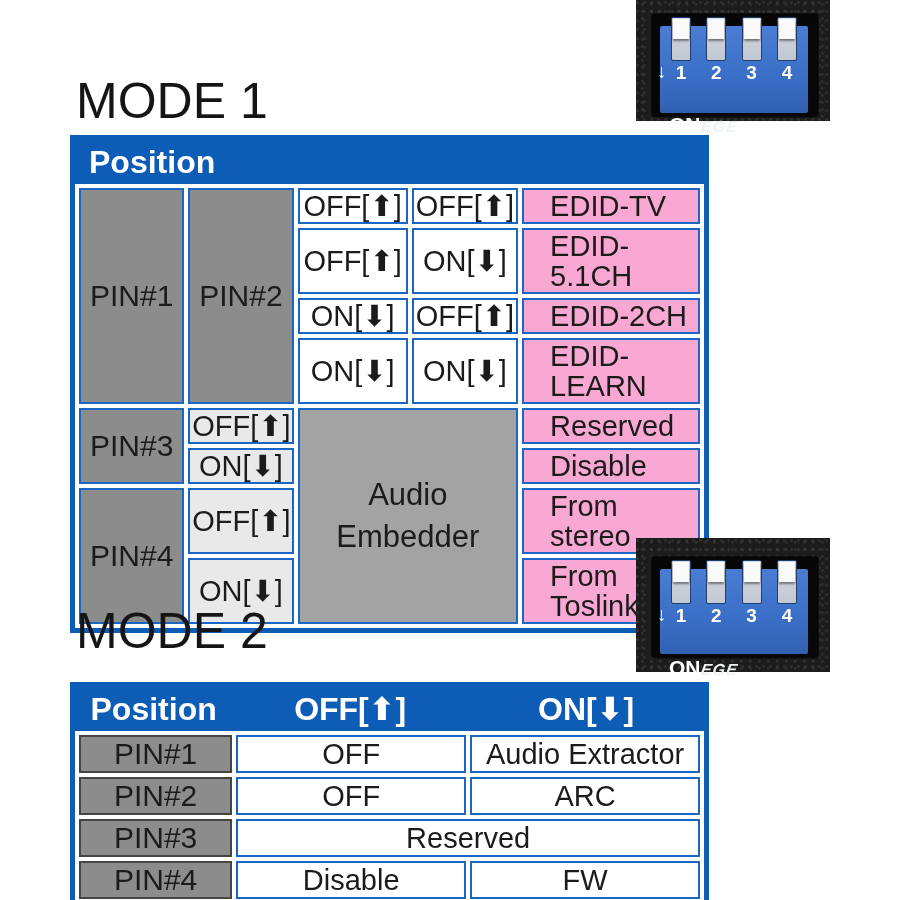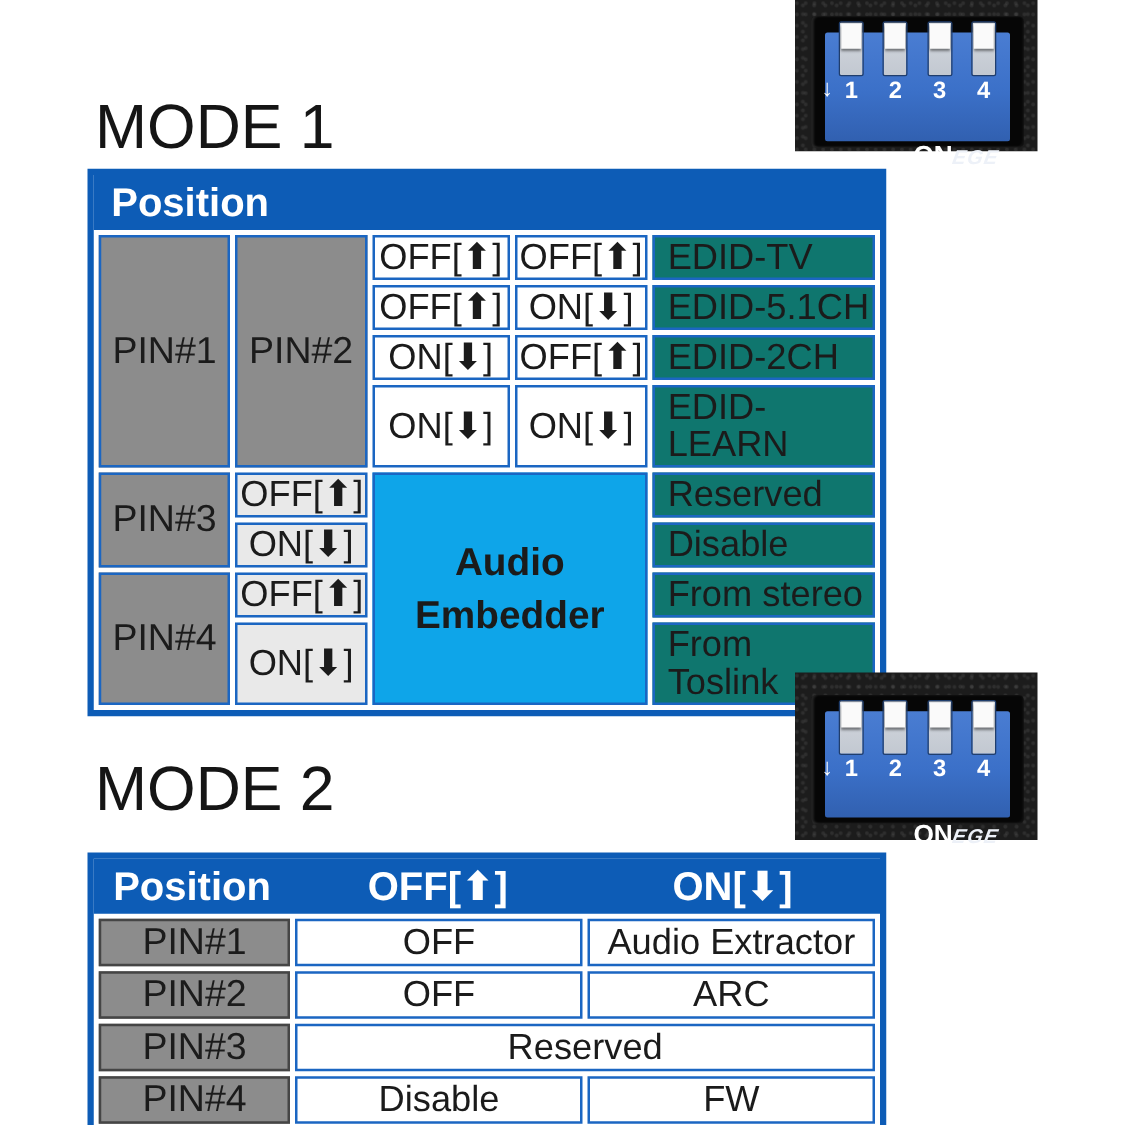--- a/index.html
+++ b/index.html
@@ -36,21 +36,21 @@
       border-radius:2px;display:flex;flex-direction:column;padding:0 8px;}
   .dip-slots{display:flex;justify-content:space-between;height:44px;margin-top:-9px;padding:0 3px;}
   .dip-slot{position:relative;width:20px;height:44px;background:linear-gradient(180deg,#d6dae0,#c2c8d1);
       border:1px solid #203e6d;border-radius:2px;}
   .dip-cap{position:absolute;left:1px;right:1px;top:1px;height:20px;background:#fafafa;
       box-shadow:0 2px 2px rgba(0,0,0,.45);}
   .dip-nums{display:flex;justify-content:space-between;padding:0 3px;margin-top:1px;
       color:#fff;font-weight:bold;font-size:19px;line-height:21px;}
   .dip-num{width:20px;text-align:center;position:relative;}
   .dn-arrow{position:absolute;left:-14px;top:-1px;font-size:19px;font-weight:bold;color:#fff;}
-  .dip-footer{display:flex;justify-content:flex-end;align-items:flex-end;flex:1;
+  .dip-footer{display:flex;justify-content:flex-start;align-items:flex-end;flex:1;
       padding:0 1px 3px 1px;margin-top:31px;}
   .on-label{font-size:21px;font-weight:bold;color:#fff;line-height:1;}
   .brand-logo{font-size:16px;font-weight:bold;font-style:italic;color:#edf1f8;
       transform:skewX(-10deg);letter-spacing:1px;line-height:1;}
 
   
   .tbl-wrap{position:absolute;left:70px;width:639px;border:5px solid var(--blue);background:#fff;}
   .t1w{top:135px;}
   .t2w{top:682px;}
   .thead{background:var(--blue);color:#fff;font-weight:bold;font-size:32px;
@@ -66,23 +66,23 @@
   table{width:100%;border-collapse:separate;table-layout:fixed;}
   .t1w table{border-spacing:4px;}
   .t2w table{border-spacing:4px;}
   td{text-align:center;vertical-align:middle;color:var(--ink);
      font-size:29px;line-height:30px;padding:1px 2px;}
   .t2w td{line-height:32px;}
   td.white{background:#fff;border:2px solid var(--cellb);}
   td.lite{background:var(--lite);border:2px solid var(--cellb);}
   td.gray{background:var(--pin-gray);border:2px solid var(--cellb);font-size:30px;}
   .t2w td.gray{border-color:#454545;}
-  td.result{background:#0f766e;border:2px solid var(--cellb);text-align:left;padding-left:10px;}
-  td.audio{background:#0ea5e9;border:2px solid var(--cellb);font-size:31px;
-      white-space:pre-line;line-height:1.35;font-weight:bold;}
+  td.result{background:#f9a8d4;border:2px solid var(--cellb);text-align:left;padding-left:26px;}
+  td.audio{background:#a3a3a3;border:2px solid var(--cellb);font-size:31px;
+      white-space:pre-line;line-height:1.35;}
 </style>
 </head>
 <body>
 
 <div class="canvas">
 
   <div class="dip dip1">
     <div class="dip-recess">
       <div class="dip-body">
         <div class="dip-slots">

